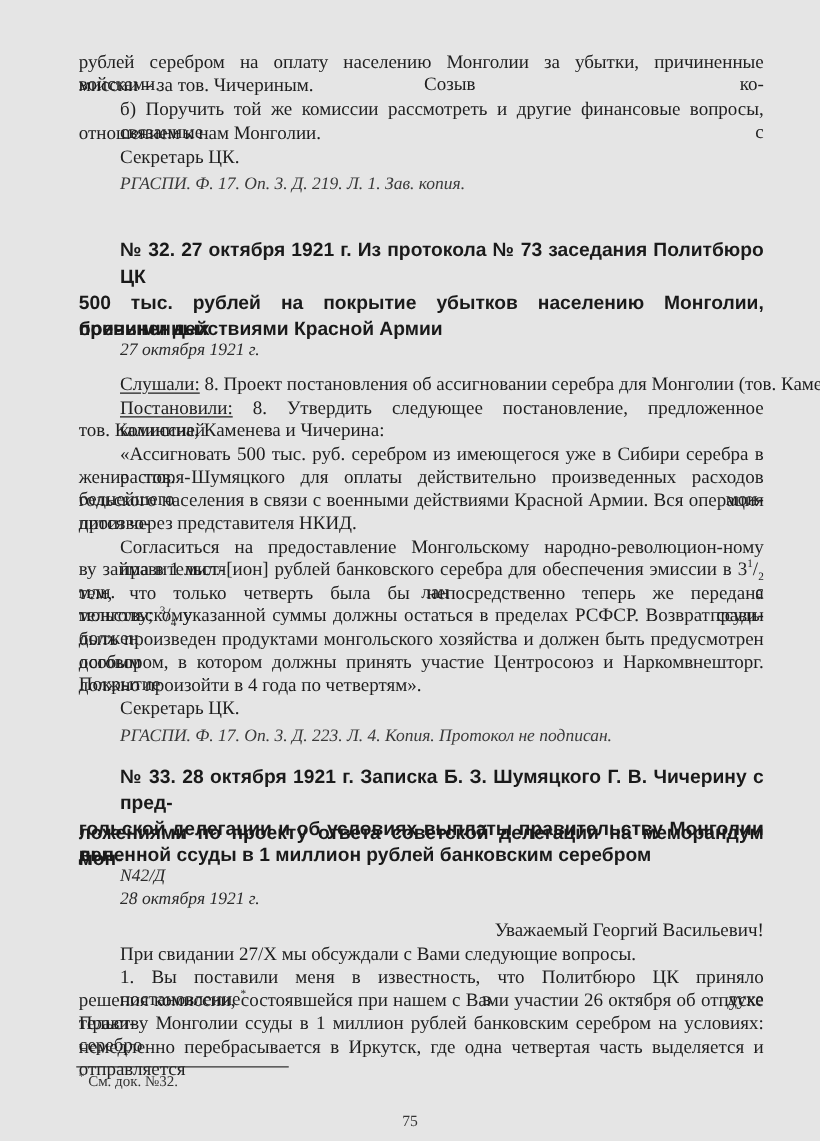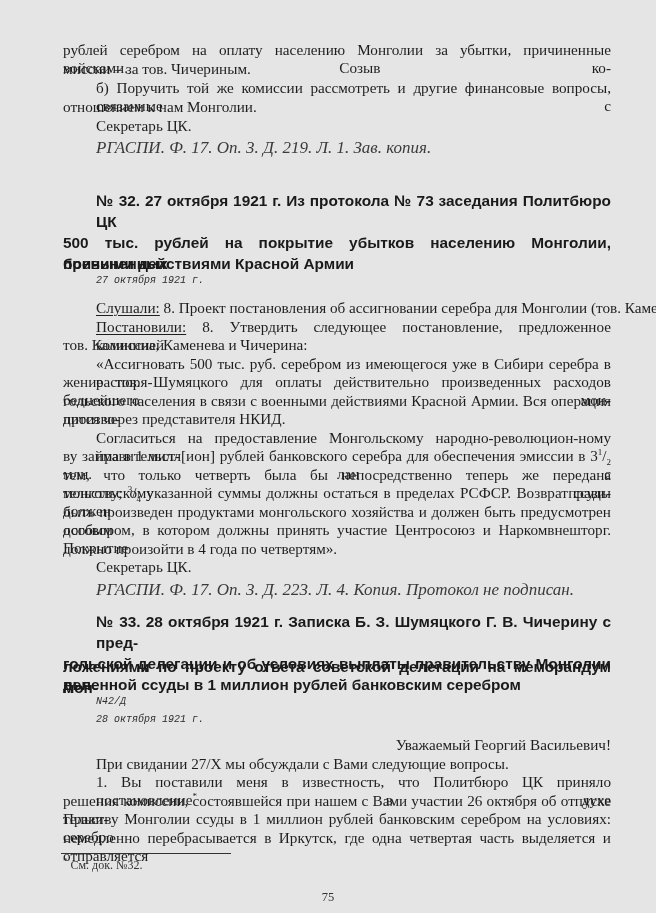--- a/index.html
+++ b/index.html
@@ -2,23 +2,23 @@
 <html><head>
 <meta charset="utf-8">
 <style>
   html, body { margin: 0; padding: 0; background: #ffffff; }
   body { width: 656px; height: 913px; position: relative; overflow: hidden; }
   .page { position: absolute; left: 0; top: 0; width: 656px; height: 913px; background: #e5e5e5; padding-left: 26px; }
   .ln { position: absolute; left: 63px; width: 548px; white-space: nowrap; color: #1e1e1e;
         font-family: "Liberation Serif", serif; font-size: 15.2px; line-height: 18px; }
   .ind { left: 96px; width: 515px; }
   .just { text-align: justify; text-align-last: justify; white-space: normal; }
-  .src { font-style: italic; font-size: 17px; color: #3a3a3a; }
+  .src { font-style: italic; font-size: 14px; color: #3a3a3a; }
   .hd { font-family: "Liberation Sans", sans-serif; font-weight: bold; font-size: 15.4px; line-height: 21px; color: #1a1a1a; }
-  .dt { font-family: Liberation Mono, monospace; font-style: italic; font-size: 10px; color: #2a2a2a; }
+  .dt { font-family: Liberation Serif, serif; font-style: italic; font-size: 14px; color: #2a2a2a; }
   .u { text-decoration: underline; text-underline-offset: 2px; text-align: center; }
   sup, sub { font-size: 9px; line-height: 0; }
   .rule { position: absolute; left: 61px; top: 853px; width: 170px; height: 1px; background: #333; }
   .fn { position: absolute; left: 63px; top: 858px; font-family: "Liberation Serif", serif; font-size: 12px; color: #333; white-space: nowrap; }
   .pgnum { position: absolute; left: 0; width: 656px; top: 890px; text-align: center; font-family: "Liberation Serif", serif; font-size: 12.5px; color: #333; }
   .center { left: 63px; width: 548px; text-align: right; }
 </style>
 </head>
 <body>
 

